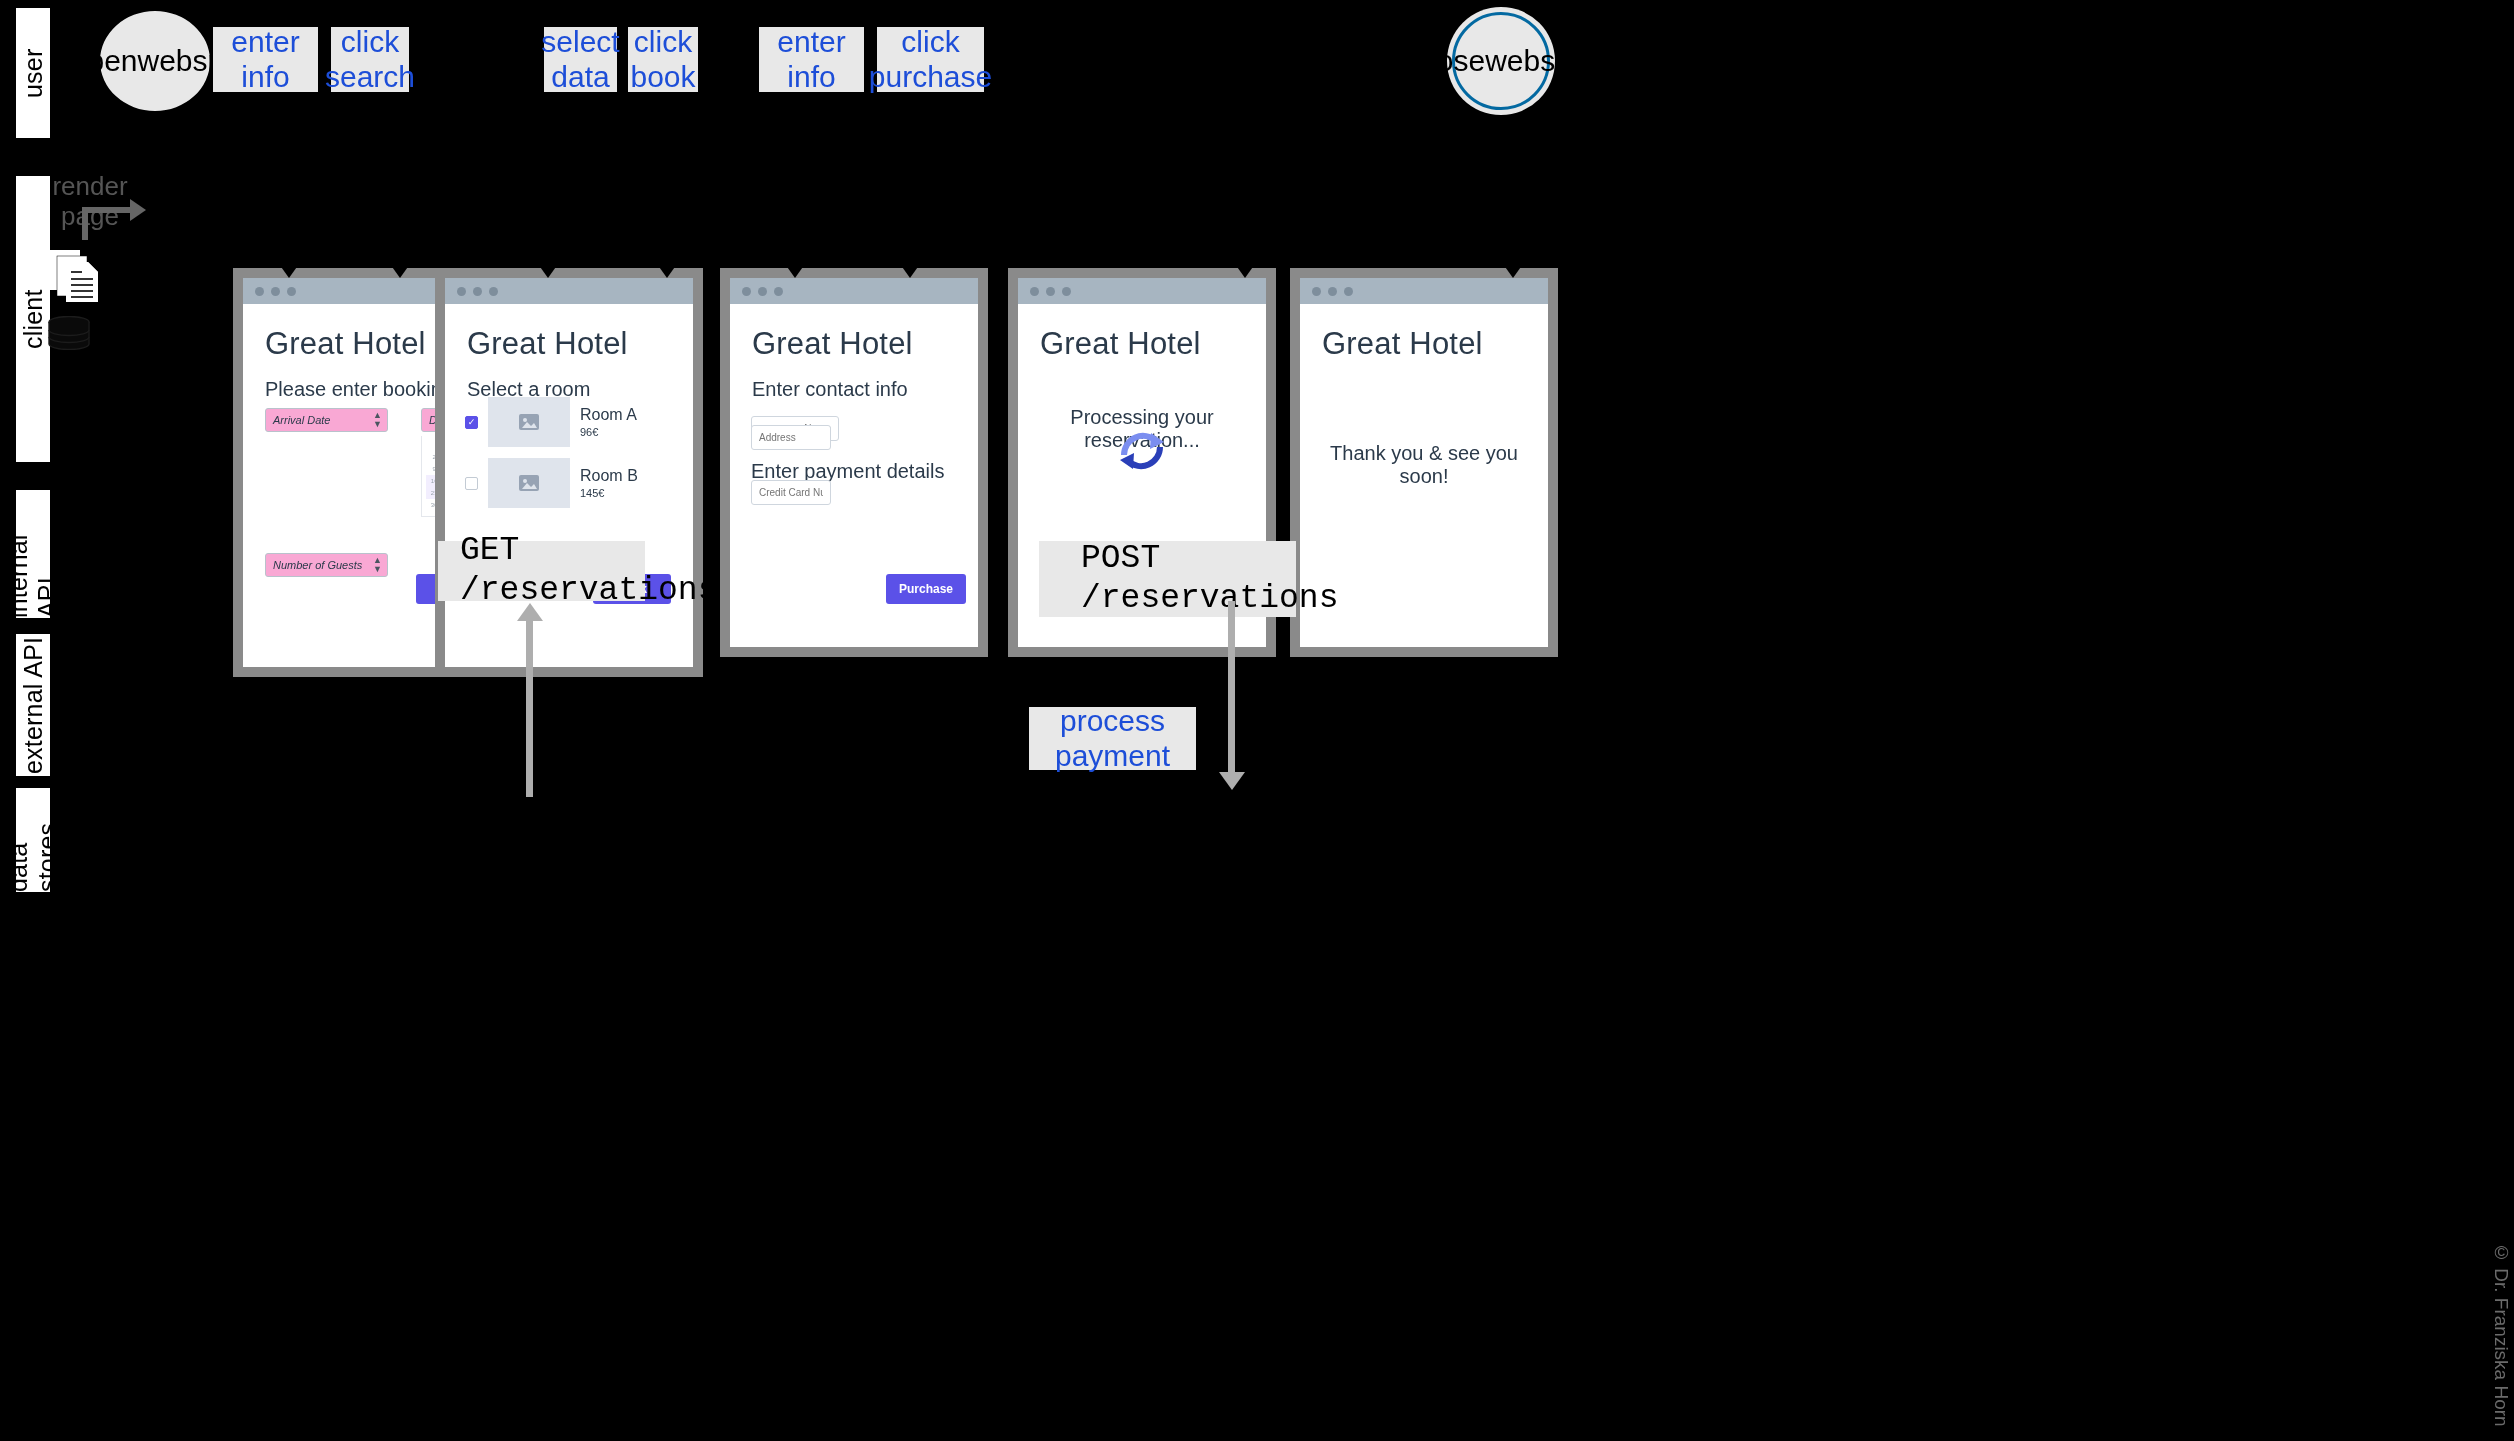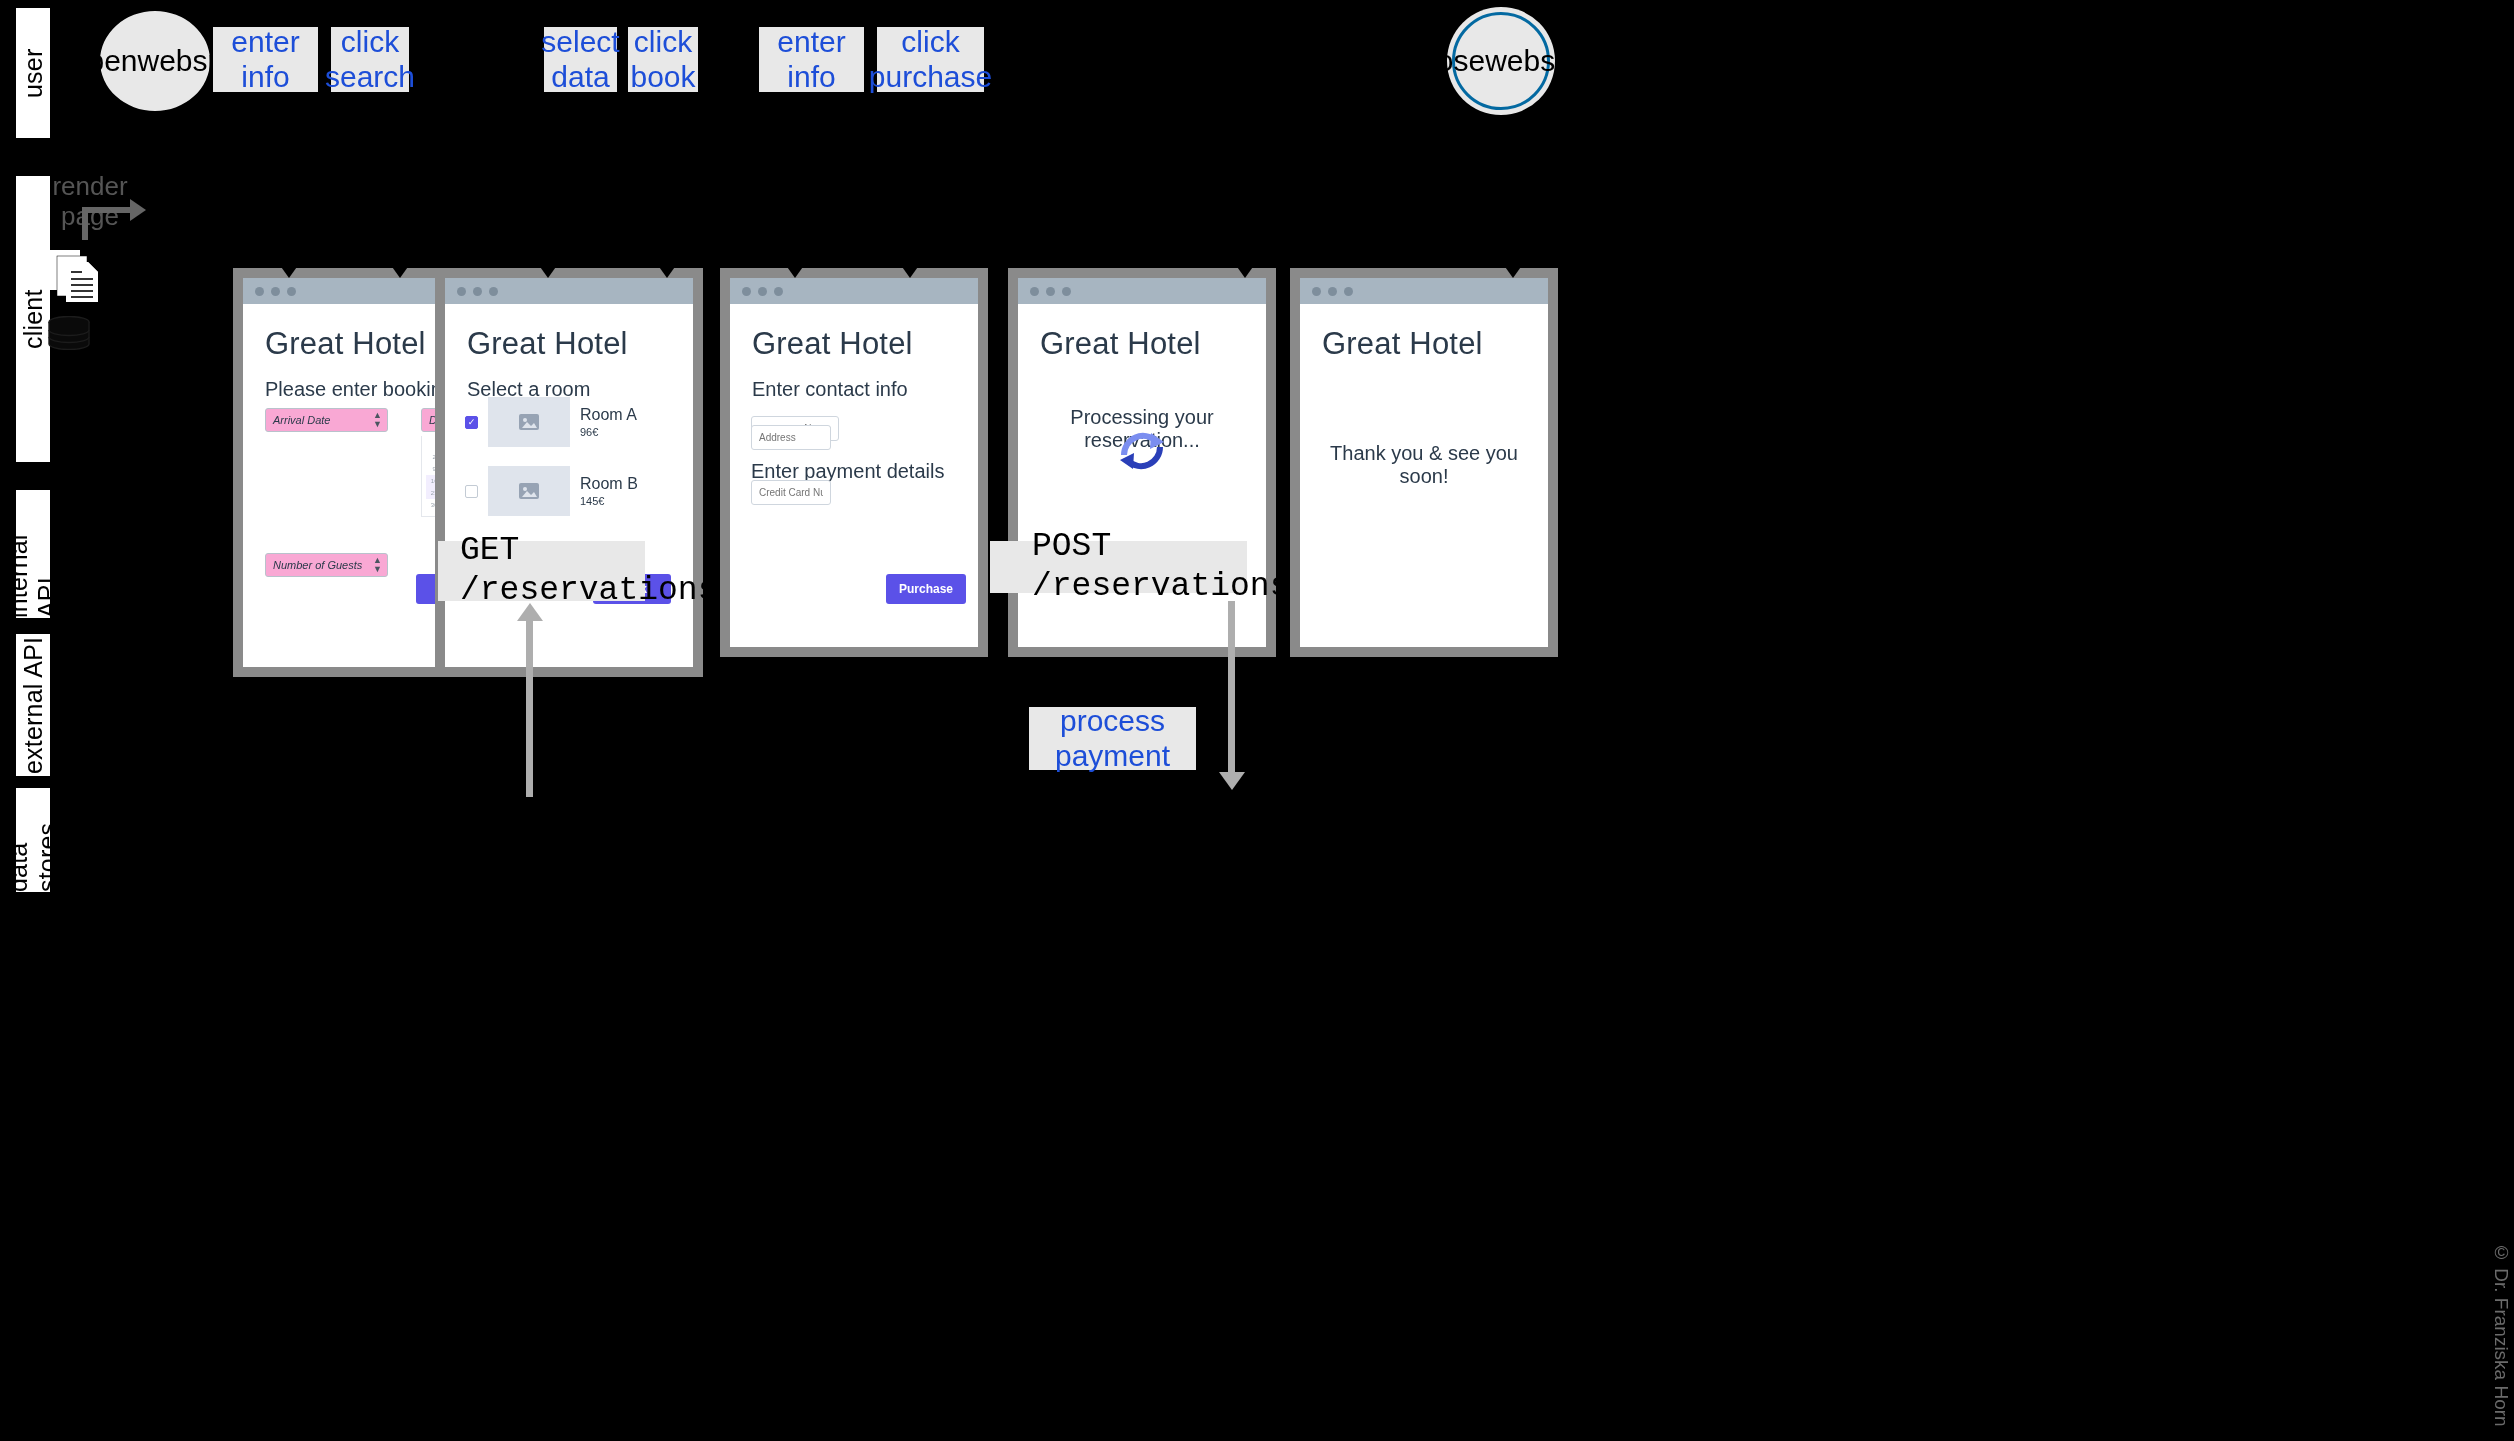--- a/index.html
+++ b/index.html
@@ -295,21 +295,21 @@
           <circle cx="7" cy="8" r="2" fill="#dfe4ec"></circle>
           <path d="M4 16 l5-6 4 4 3-3 3 5z" fill="#dfe4ec"></path>
         </svg>
       </div>
       <div>
         <div class="rname">Room A</div>
         <div class="rprice">96€</div>
       </div>
     </div>
 
-    <div class="roomrow" style="position:absolute;left:20px;top:162px;">
+    <div class="roomrow" style="position:absolute;left:20px;top:154px;">
       <div class="cbx"></div>
       <div class="thumb" style="width:82px;height:50px;">
         <svg width="22" height="20" viewBox="0 0 22 20">
           <rect x="1" y="2" width="20" height="16" rx="2" fill="#97a3b4"></rect>
           <circle cx="7" cy="8" r="2" fill="#dfe4ec"></circle>
           <path d="M4 16 l5-6 4 4 3-3 3 5z" fill="#dfe4ec"></path>
         </svg>
       </div>
       <div>
         <div class="rname">Room B</div>
@@ -374,21 +374,21 @@
     <div class="bt">Great Hotel</div>
     <div class="bmsg" style="margin-top:80px;">Thank you &amp; see you soon!</div>
   </div>
 </div>
 
 <div class="api" style="left:438px;top:541px;width:207px;height:60px;">
   <span>GET</span>
   <span>/reservations</span>
 </div>
 
-<div class="api" style="left:990px;top:541px;width:257px;height:52px;padding-left:42px;">
+<div class="api" style="left:1039px;top:541px;width:257px;height:76px;padding-left:42px;">
   <span>POST</span>
   <span>/reservations</span>
 </div>
 
 <div class="vline" style="left:526px;top:620px;height:177px;"></div>
 <div class="arrowhead-up" style="left:517px;top:603px;"></div>
 
 <div class="vline" style="left:1228px;top:601px;height:172px;"></div>
 <div class="arrowhead-down" style="left:1219px;top:772px;"></div>
 

